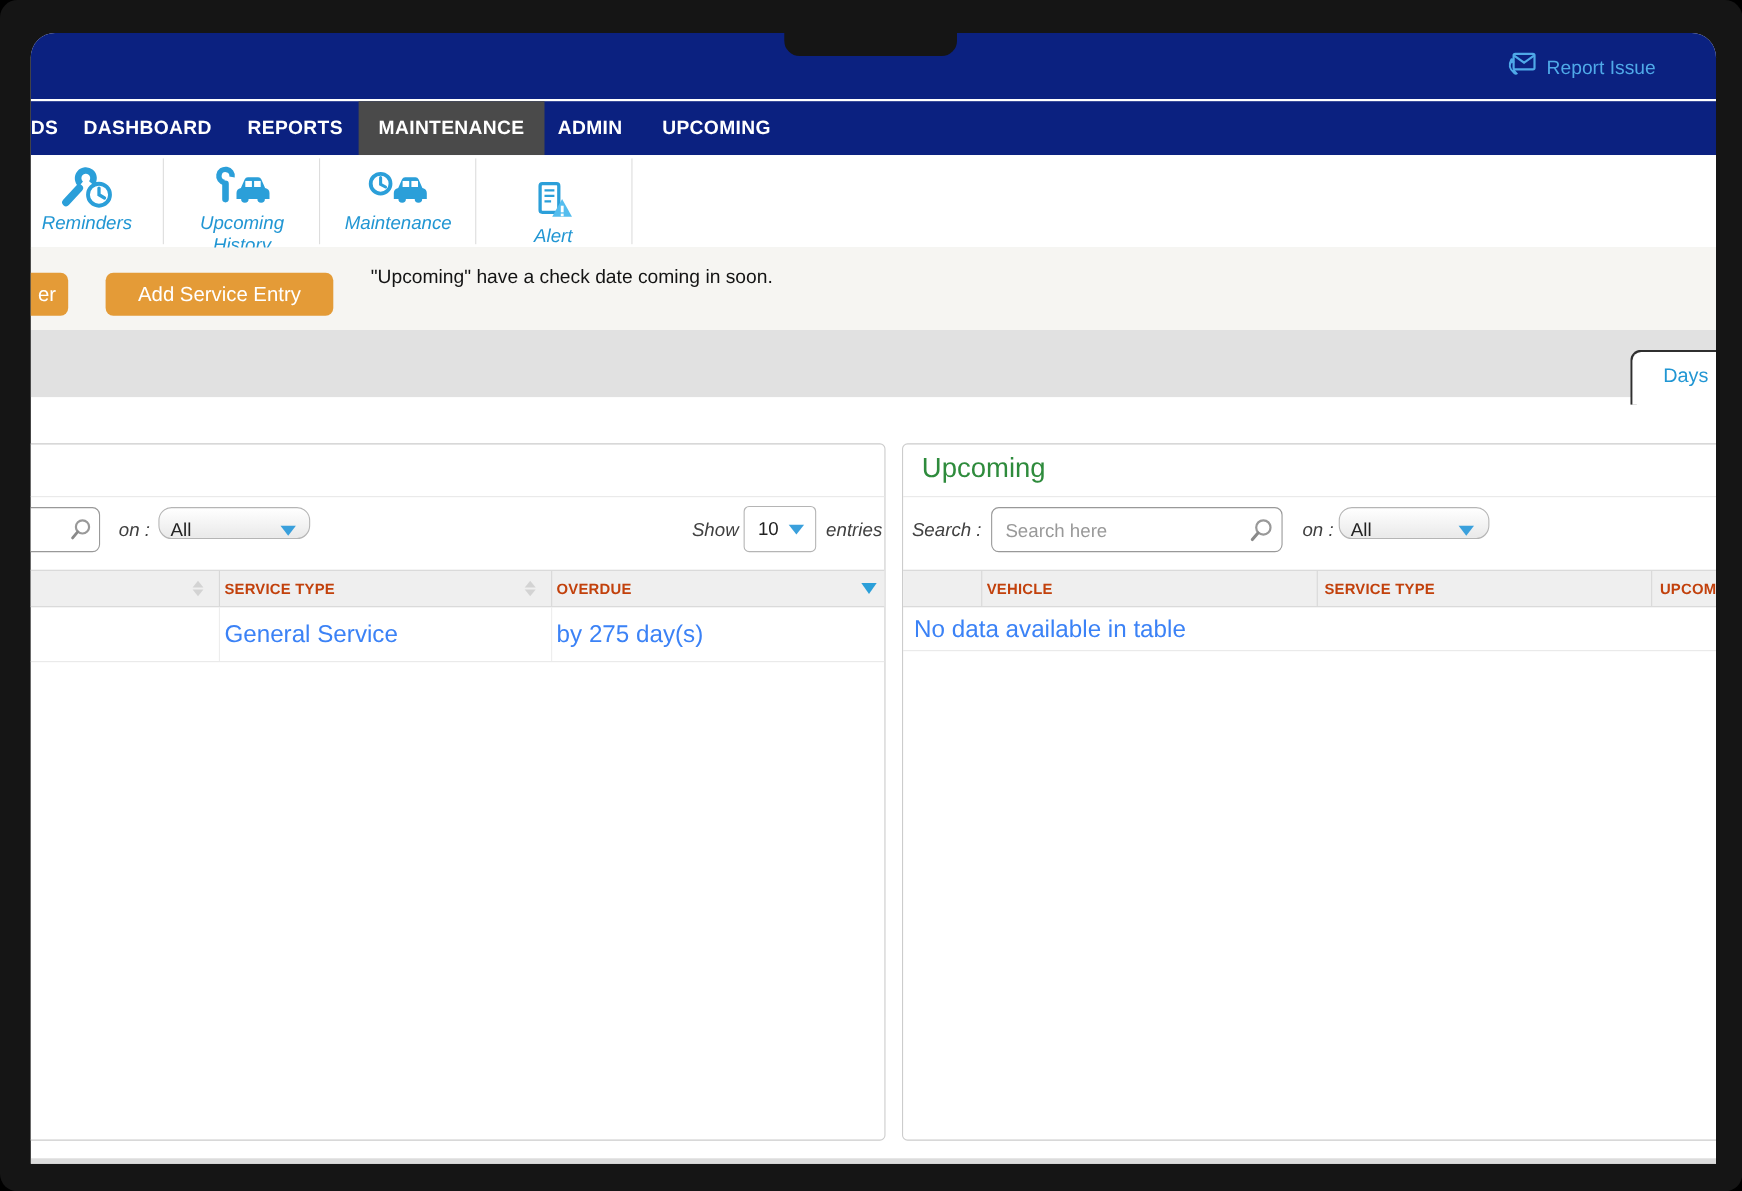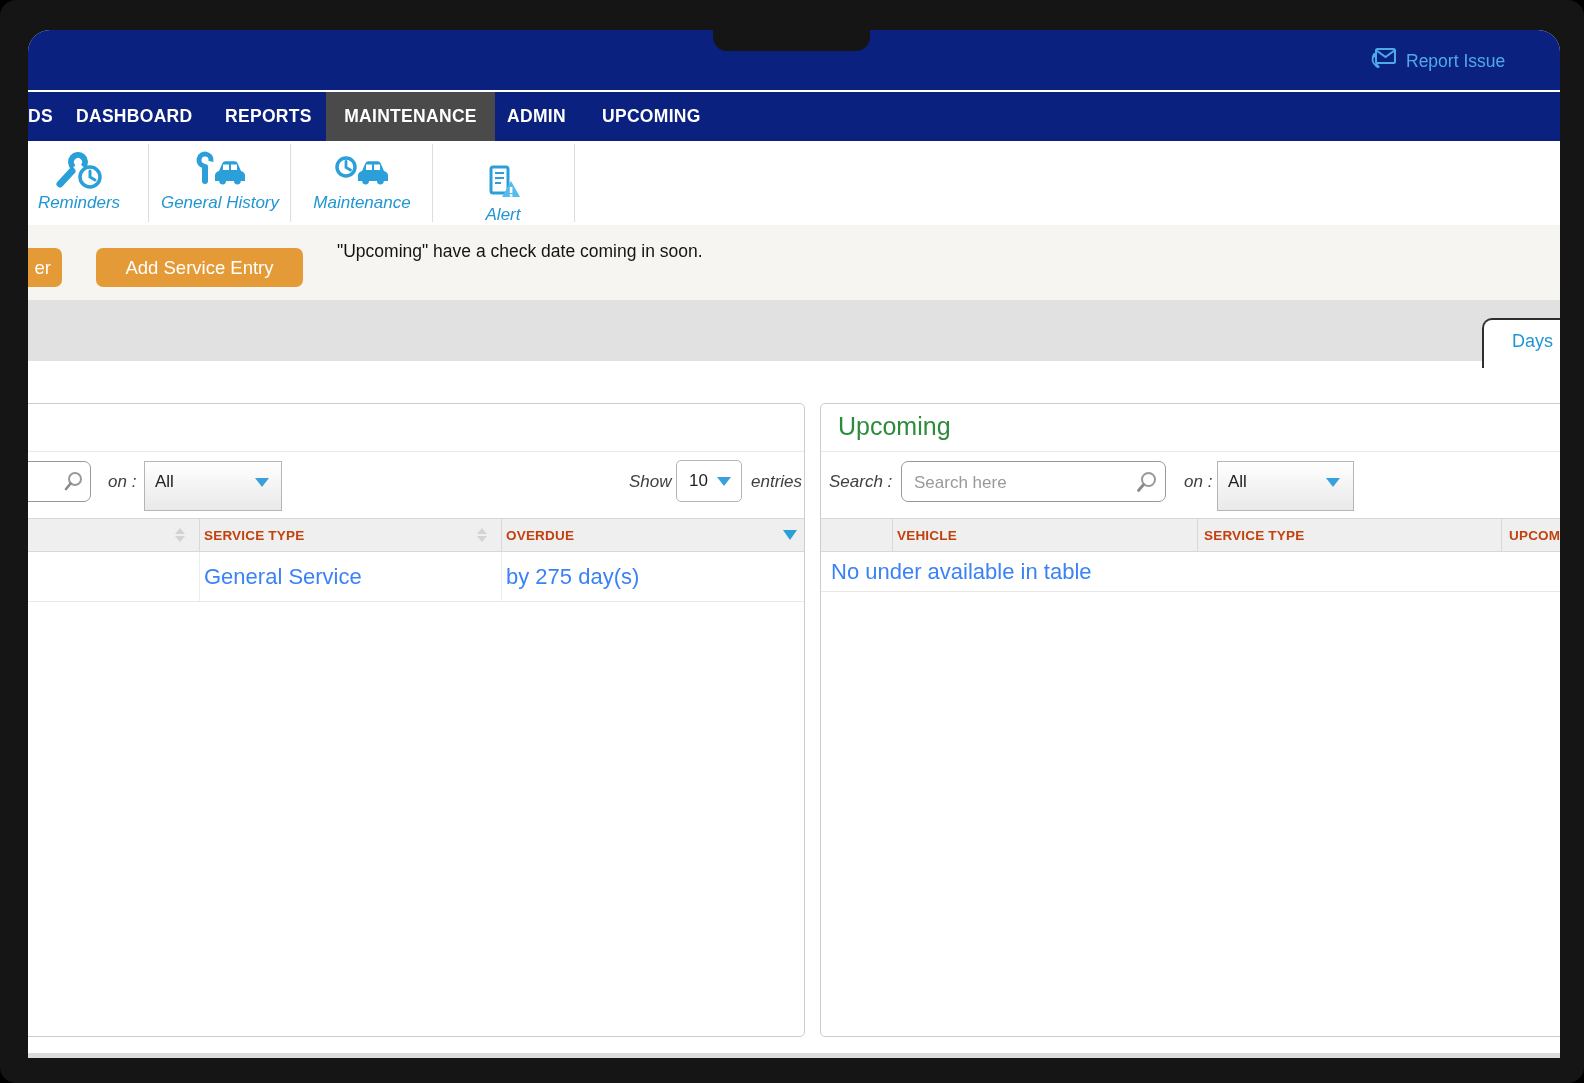--- a/index.html
+++ b/index.html
@@ -41,21 +41,21 @@
   .panel{position:absolute;top:373px;height:632px;background:#fff;border:1px solid #ccc;border-radius:5px;}
   .panel-left{left:-80px;width:855px;}
   .panel-right{left:792px;width:790px;}
   .titlediv{position:absolute;left:0;right:0;top:47px;height:1px;background:#e8e8e8;}
   .ctl-label{position:absolute;top:58px;height:40px;line-height:40px;font-size:17px;color:#404040;font-style:italic;}
   .searchbox{position:absolute;top:57px;height:41px;border:1px solid #999;border-radius:7px;background:#fff;box-sizing:border-box;}
   .searchbox input{position:absolute;left:10px;top:3px;height:33px;border:none;outline:none;font-size:17px;
                    font-family:"Liberation Sans",sans-serif;color:#333;background:transparent;}
   .searchbox input::placeholder{color:#999;}
   .searchbox svg{position:absolute;top:8px;}
-  .dropdown{position:absolute;top:57px;height:50px;border:1px solid #b5b5b5;border-radius:0;box-sizing:border-box;
+  .dropdown{position:absolute;top:57px;height:29px;border:1px solid #b5b5b5;border-radius:12px;box-sizing:border-box;
             background:linear-gradient(#ffffff,#e9e9e9);font-size:17px;color:#222;line-height:39px;
             padding-left:10px;cursor:pointer;}
   .caret{position:absolute;top:16px;width:0;height:0;border-left:7px solid transparent;
          border-right:7px solid transparent;border-top:9px solid #3aa0dc;}
   .selectbox{position:absolute;top:56px;height:42px;border:1px solid #b5b5b5;border-radius:5px;box-sizing:border-box;
              background:#fff;font-size:17px;color:#222;line-height:40px;padding-left:12px;cursor:pointer;}
   
   .thead{position:absolute;left:0;right:0;top:114px;height:34px;background:#efefef;
          border-top:1px solid #d8d8d8;border-bottom:1px solid #d8d8d8;box-sizing:border-box;}
   .th{position:absolute;top:0;height:34px;line-height:34px;font-size:13.5px;font-weight:700;color:#c2410c;
@@ -118,21 +118,21 @@
         <span>
         <svg width="54" height="40" viewBox="0 0 54 40">
           <g fill="#2b9fd9">
             <circle cx="12" cy="9" r="6" fill="none" stroke="#2b9fd9" stroke-width="5" stroke-dasharray="28 10" transform="rotate(100 12 9)"></circle>
             <rect x="9" y="13" width="6" height="20" rx="3"></rect>
             <path d="M26 20 l3.5-8 q0.8-1.8 2.8-1.8 h9.4 q2 0 2.8 1.8 L48 20 q4 1 4 4.5 V30 h-4.2 a3.4 3.4 0 0 1 -6.8 0 h-8 a3.4 3.4 0 0 1 -6.8 0 H22 v-5.5 q0-3.5 4-4.5 z"></path>
             <rect x="30" y="13.5" width="6" height="5.5" fill="#fff"></rect>
             <rect x="38" y="13.5" width="6" height="5.5" fill="#fff"></rect>
           </g>
         </svg></span>
-        <div class="lbl">General History</div>
+        <div class="lbl">Upcoming History</div>
       </div>
       <div class="titem" style="left:270px;width:128px;">
         <span>
         <svg width="56" height="40" viewBox="0 0 56 40">
           <g fill="#2b9fd9">
             <circle cx="12" cy="16" r="9" fill="none" stroke="#2b9fd9" stroke-width="3.5"></circle>
             <path d="M12 10.5 v6 l4.5 2.5" fill="none" stroke="#2b9fd9" stroke-width="2.8" stroke-linecap="round"></path>
             <path d="M28 20 l3.5-8 q0.8-1.8 2.8-1.8 h9.4 q2 0 2.8 1.8 L50 20 q4 1 4 4.5 V30 h-4.2 a3.4 3.4 0 0 1 -6.8 0 h-8 a3.4 3.4 0 0 1 -6.8 0 H24 v-5.5 q0-3.5 4-4.5 z"></path>
             <rect x="32" y="13.5" width="6" height="5.5" fill="#fff"></rect>
             <rect x="40" y="13.5" width="6" height="5.5" fill="#fff"></rect>
@@ -241,21 +241,21 @@
         <div class="th" style="left:0;width:71px;"></div>
         <div class="vline" style="left:71px;"></div>
         <div class="th" style="left:76px;">VEHICLE</div>
         <div class="vline" style="left:376px;"></div>
         <div class="th" style="left:383px;">SERVICE TYPE</div>
         <div class="vline" style="left:680px;"></div>
         <div class="th" style="left:688px;">UPCOMING</div>
       </div>
 
       <div class="trow" style="top:148px;height:39px;">
-        <div class="td" style="left:10px;line-height:39px;">No under available in table</div>
+        <div class="td" style="left:10px;line-height:39px;">No data available in table</div>
       </div>
     </div>
 
     <div class="bottomstrip"></div>
   </div>
 
   <div class="notch"></div>
 </div>
 
 </body></html>

